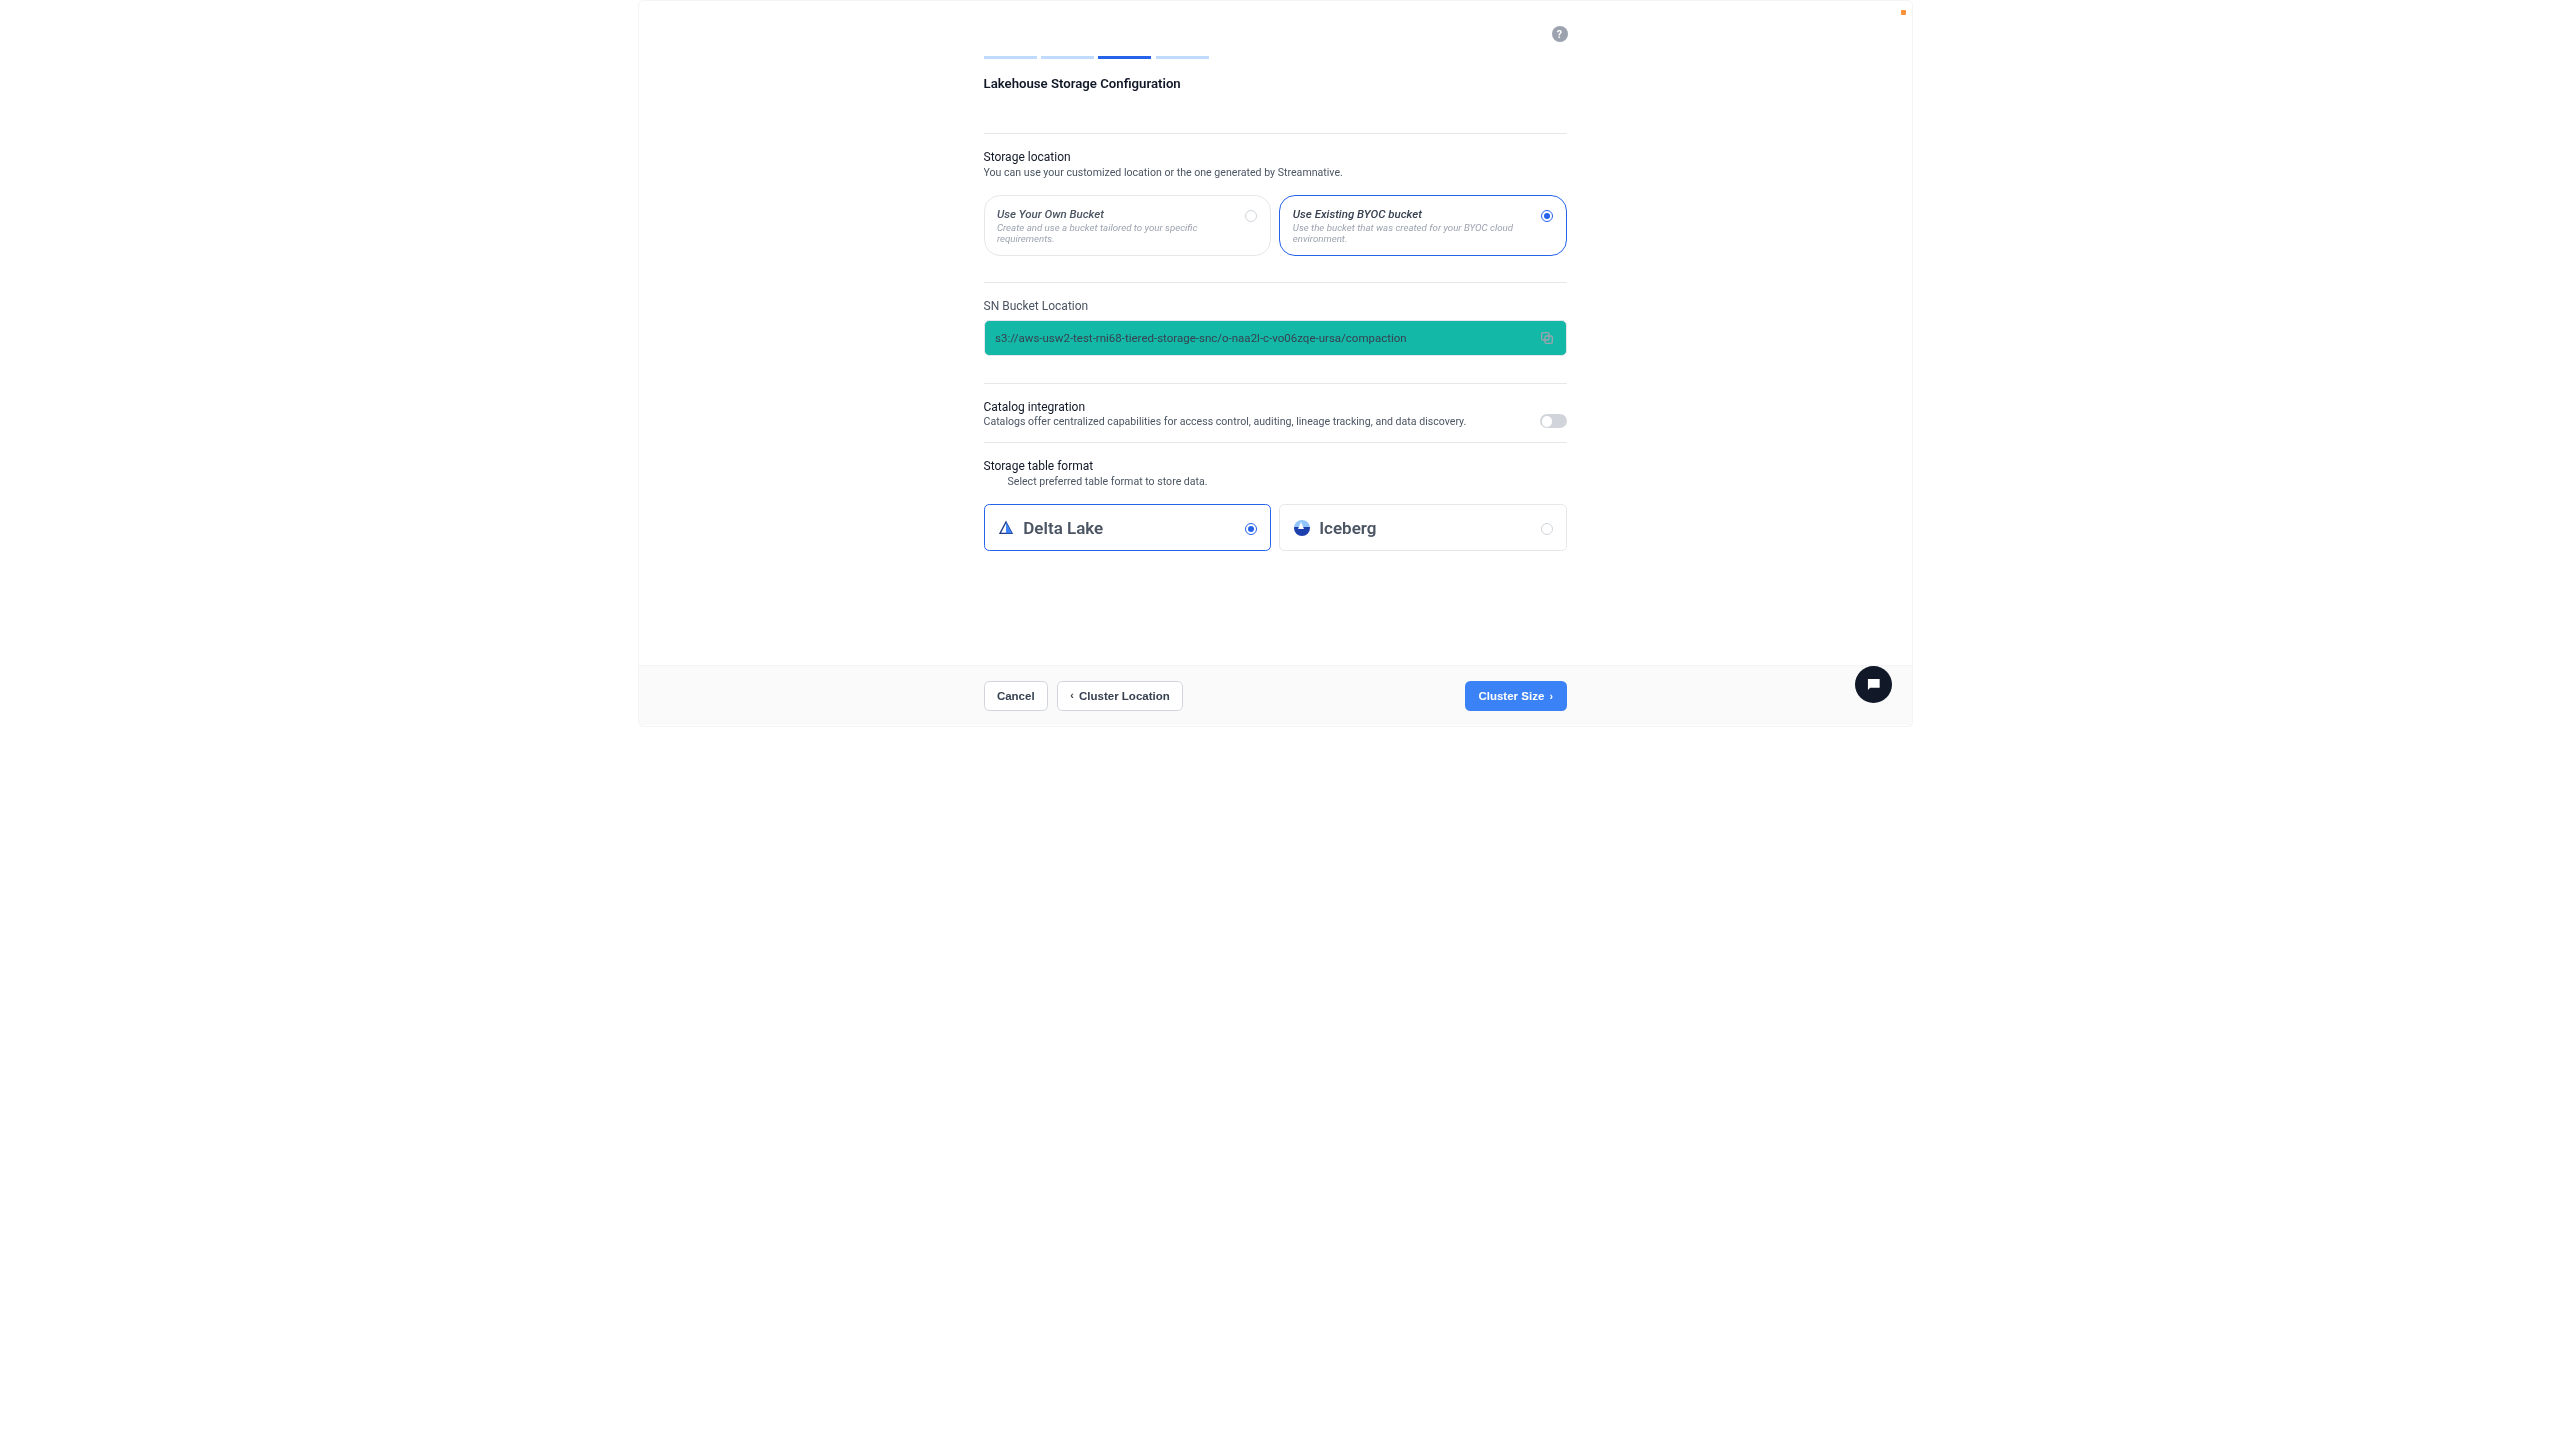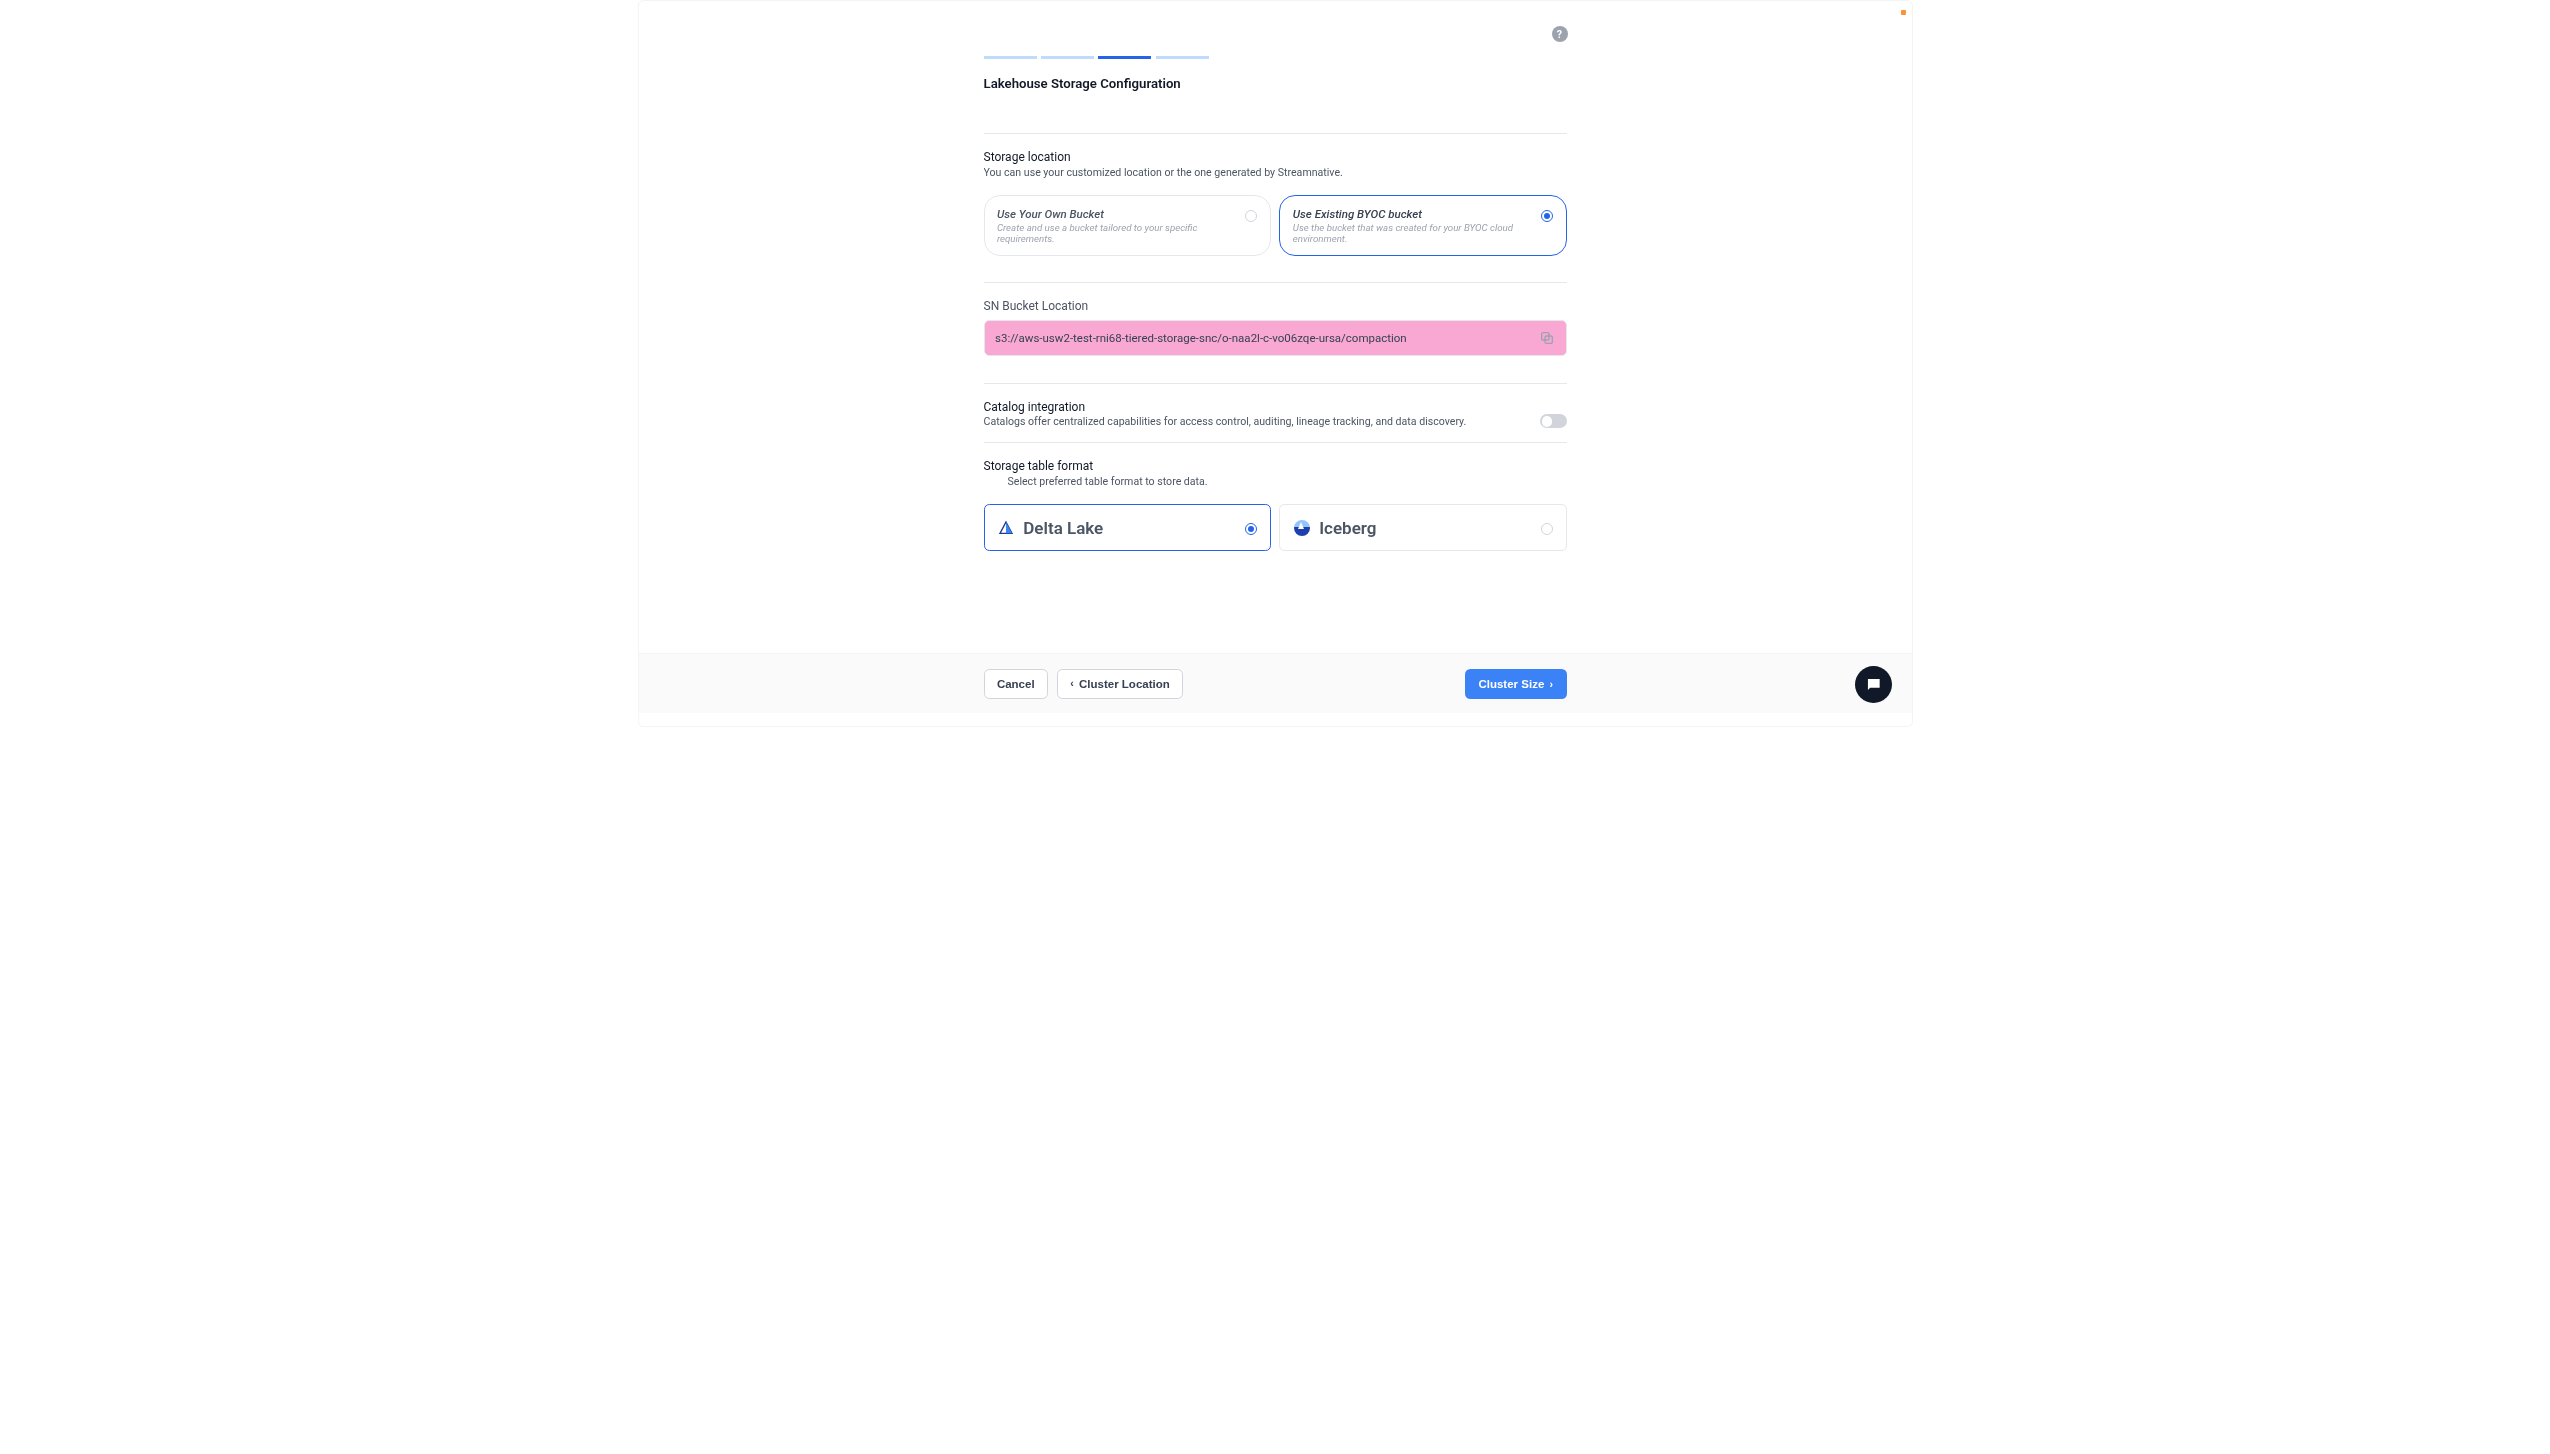--- a/index.html
+++ b/index.html
@@ -149,21 +149,21 @@
   .field-label {
     font-size: 12px;
     color: #4b5563;
     margin-bottom: 7px;
   }
   .readonly-field {
     display: flex;
     align-items: center;
     border: 0.9px solid #e5e7eb;
     border-radius: 5.3px;
-    background: #f9a8d4;
+    background: #14b8a6;
     padding: 8.8px 10.6px;
     margin-bottom: 26.5px;
   }
   .readonly-field .value {
     flex: 1;
     font-size: 11.5px;
     color: #374151;
     overflow: hidden;
     text-overflow: ellipsis;
     white-space: nowrap;
@@ -240,21 +240,21 @@
     content:"";
     position:absolute;
     top:2.6px; left:4.4px;
     width:0; height:0;
     border-left:3.5px solid transparent;
     border-right:3.5px solid transparent;
     border-bottom:7px solid #fff;
   }
   .footer {
     position: absolute;
-    left: 0; right: 0; bottom: 13px;
+    left: 0; right: 0; bottom: 1px;
     height: 60px;
     background: #fafafa;
     border-top: 0.9px solid #f3f4f6;
     display: flex;
     align-items: center;
     padding: 0 345px;
     gap: 8.8px;
   }
   .btn {
     display: inline-flex;

